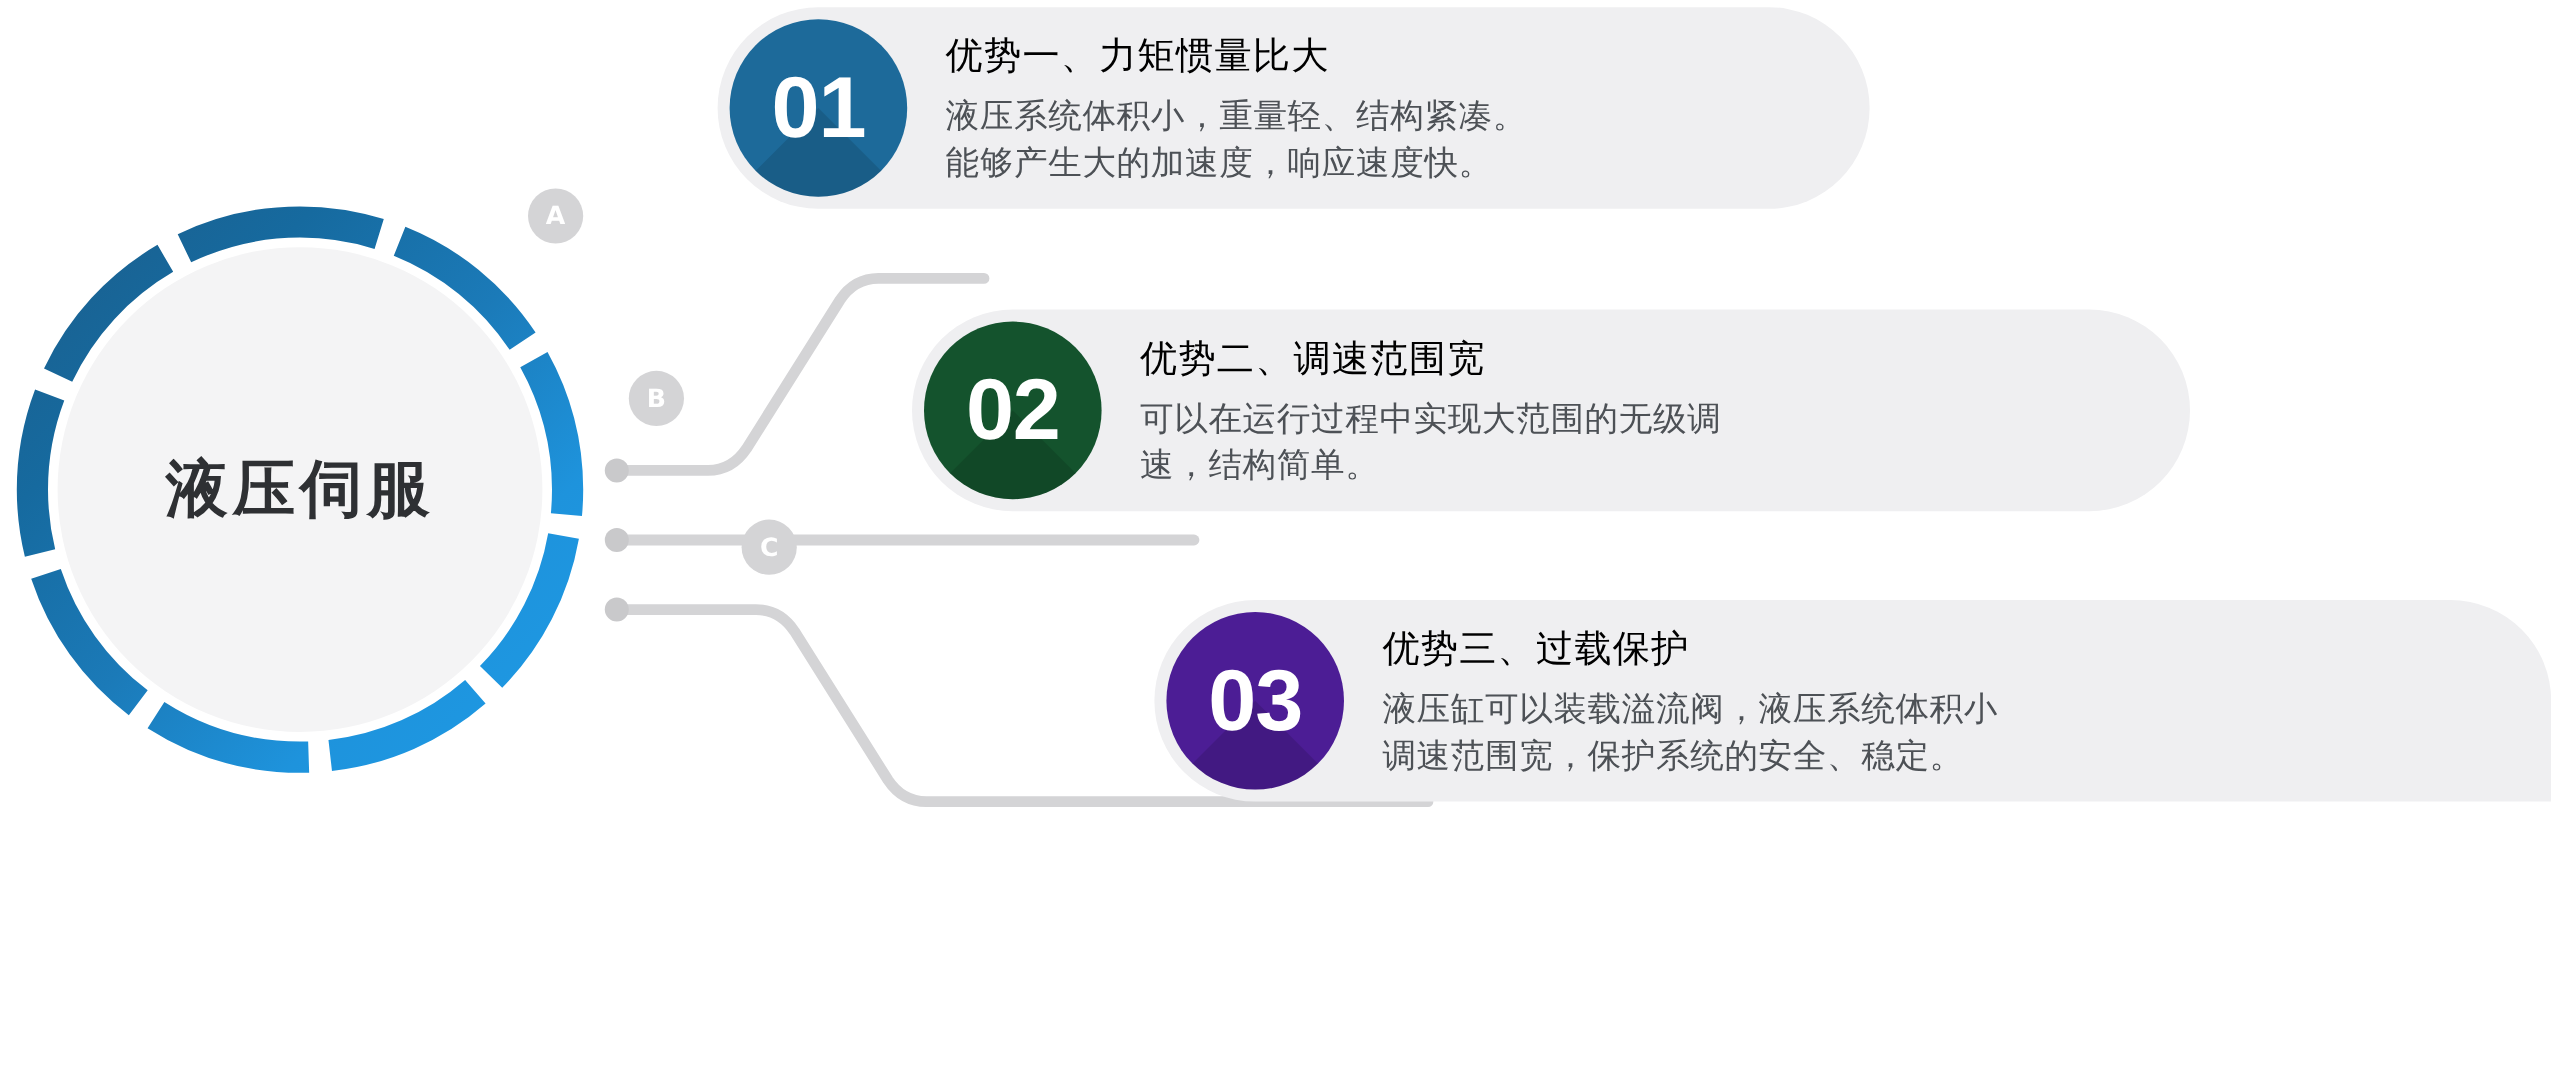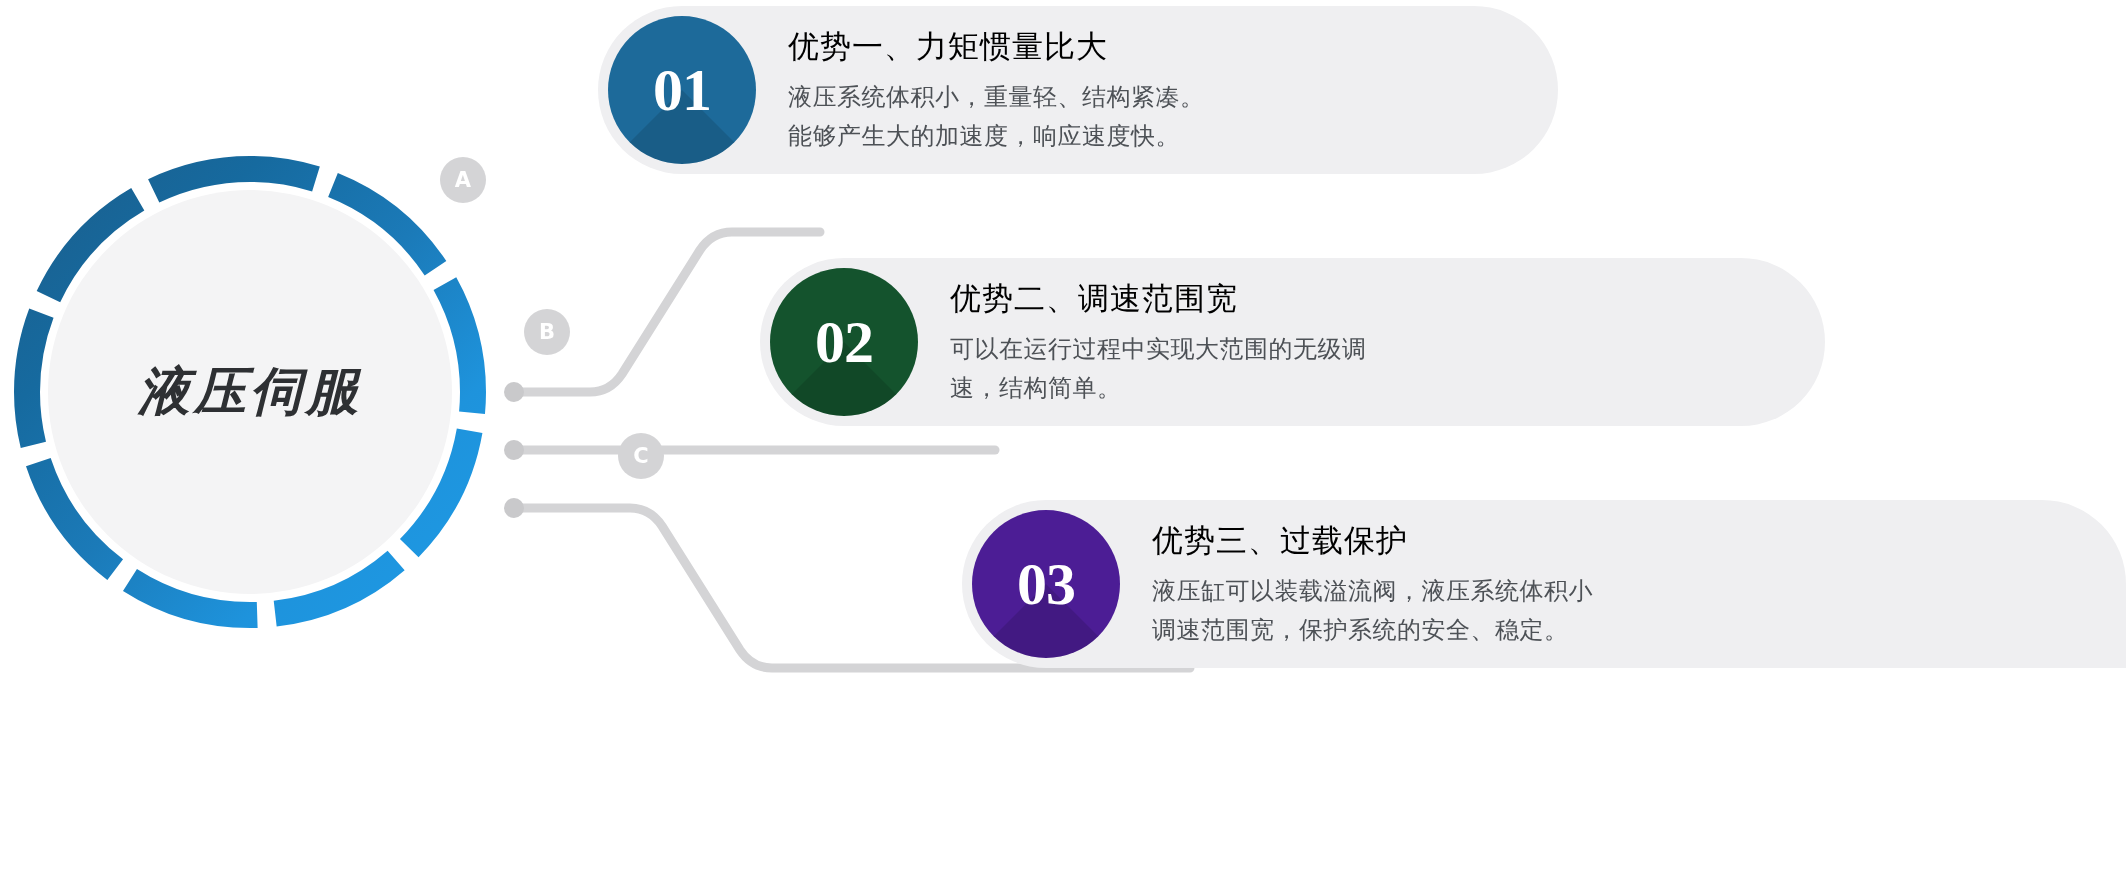--- a/index.html
+++ b/index.html
@@ -19,24 +19,23 @@
   #connectors{
     position:absolute;
     left:0; top:0;
     width:2126px; height:890px;
     z-index:1;
   }
 
   
   #hub{
     position:absolute;
-    left:10px; top:152px;
+    left:10px; top:168px;
     width:480px; height:480px;
     z-index:2;
-    font-style:italic;
   }
   #hub-ring{
     position:absolute; left:0; top:0;
     width:480px; height:480px;
   }
   #hub-core{
     position:absolute;
     left:38px; top:38px;
     width:404px; height:404px;
     border-radius:50%;
@@ -86,40 +85,40 @@
     width:300px; height:300px;
     background:rgba(0,0,0,0.12);
     transform-origin:0 0;
     transform:rotate(45deg);
     pointer-events:none;
   }
   .badge .num{
     position:relative;
     z-index:2;
     color:#ffffff;
-    font-size:60px;
+    font-size:72px;
     font-weight:bold;
     letter-spacing:-1px;
-    font-family:Liberation Serif, serif;
+    font-family:Liberation Sans, sans-serif;
   }
 
   .card-text{
     flex:1 1 auto;
     padding-left:32px;
     padding-right:40px;
   }
   .card-title{
     font-size:31px;
     font-weight:normal;
     color:#000000;
     letter-spacing:1px;
     margin-bottom:9px;
   }
   .card-line{
-    font-size:24px;
+    font-size:28px;
     color:#4d5156;
     line-height:39px;
     letter-spacing:0.5px;
   }
 
   
   .marker{
     position:absolute;
     z-index:4;
     width:46px; height:46px;

